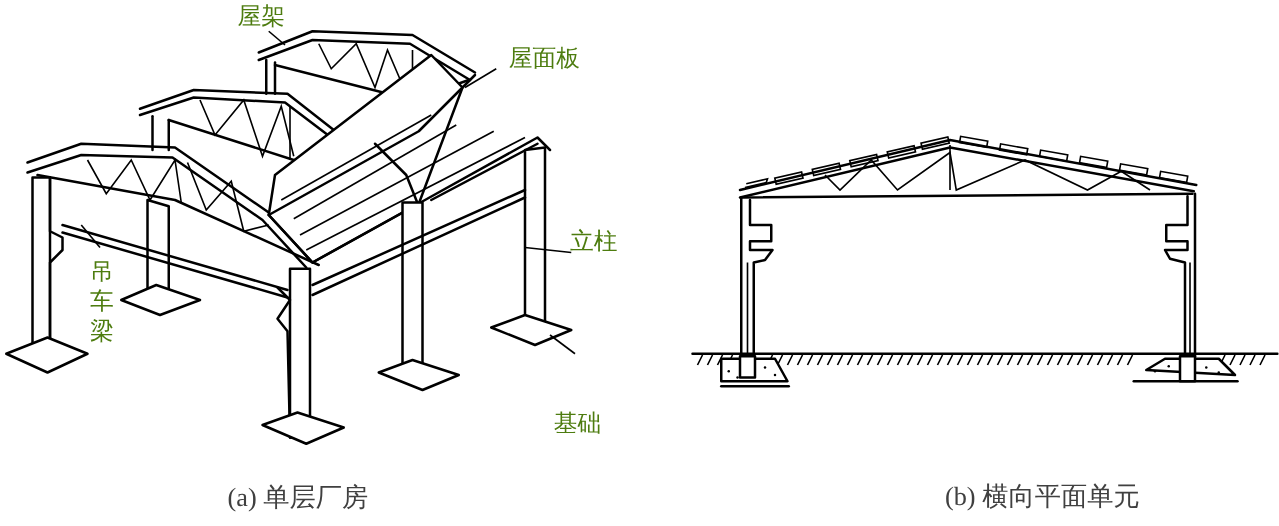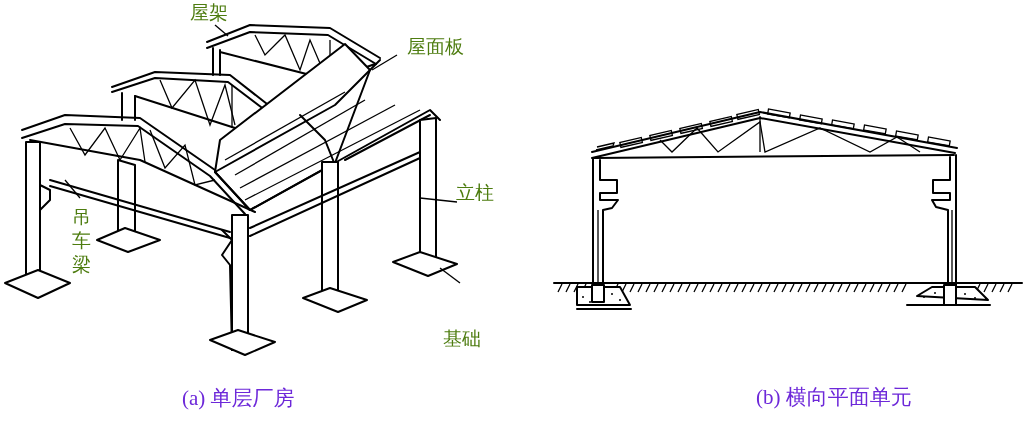--- a/index.html
+++ b/index.html
@@ -2,21 +2,21 @@
 <html><head>
 <meta charset="utf-8">
 <style>
   html,body{margin:0;padding:0;background:#fff;}
   body{width:1023px;height:421px;position:relative;overflow:hidden;font-family:"DejaVu Serif","Liberation Serif",serif;}
   svg{position:absolute;left:0;top:0;}
   .ln{stroke:#000;stroke-width:2;fill:none;stroke-linejoin:round;stroke-linecap:round;}
   .thin{stroke:#000;stroke-width:1.3;fill:none;}
   .fillw{fill:#fff;stroke:#000;stroke-width:2;stroke-linejoin:round;}
   .lbl{position:absolute;font-size:19px;color:#4d7c0f;font-family:"DejaVu Sans","Liberation Sans",sans-serif;}
-  .cap{position:absolute;font-size:21px;color:#6d28d9;font-family:"Liberation Serif","DejaVu Serif",serif;}
+  .cap{position:absolute;font-size:21px;color:#404040;font-family:"Liberation Serif","DejaVu Serif",serif;}
 </style>
 </head>
 <body>
 
 <svg width="1023" height="421" viewBox="0 0 1023 421">
 
   <g>
 
     <g>
       <polyline class="ln" points="207,42 250,25 330,28 380,58"></polyline>

